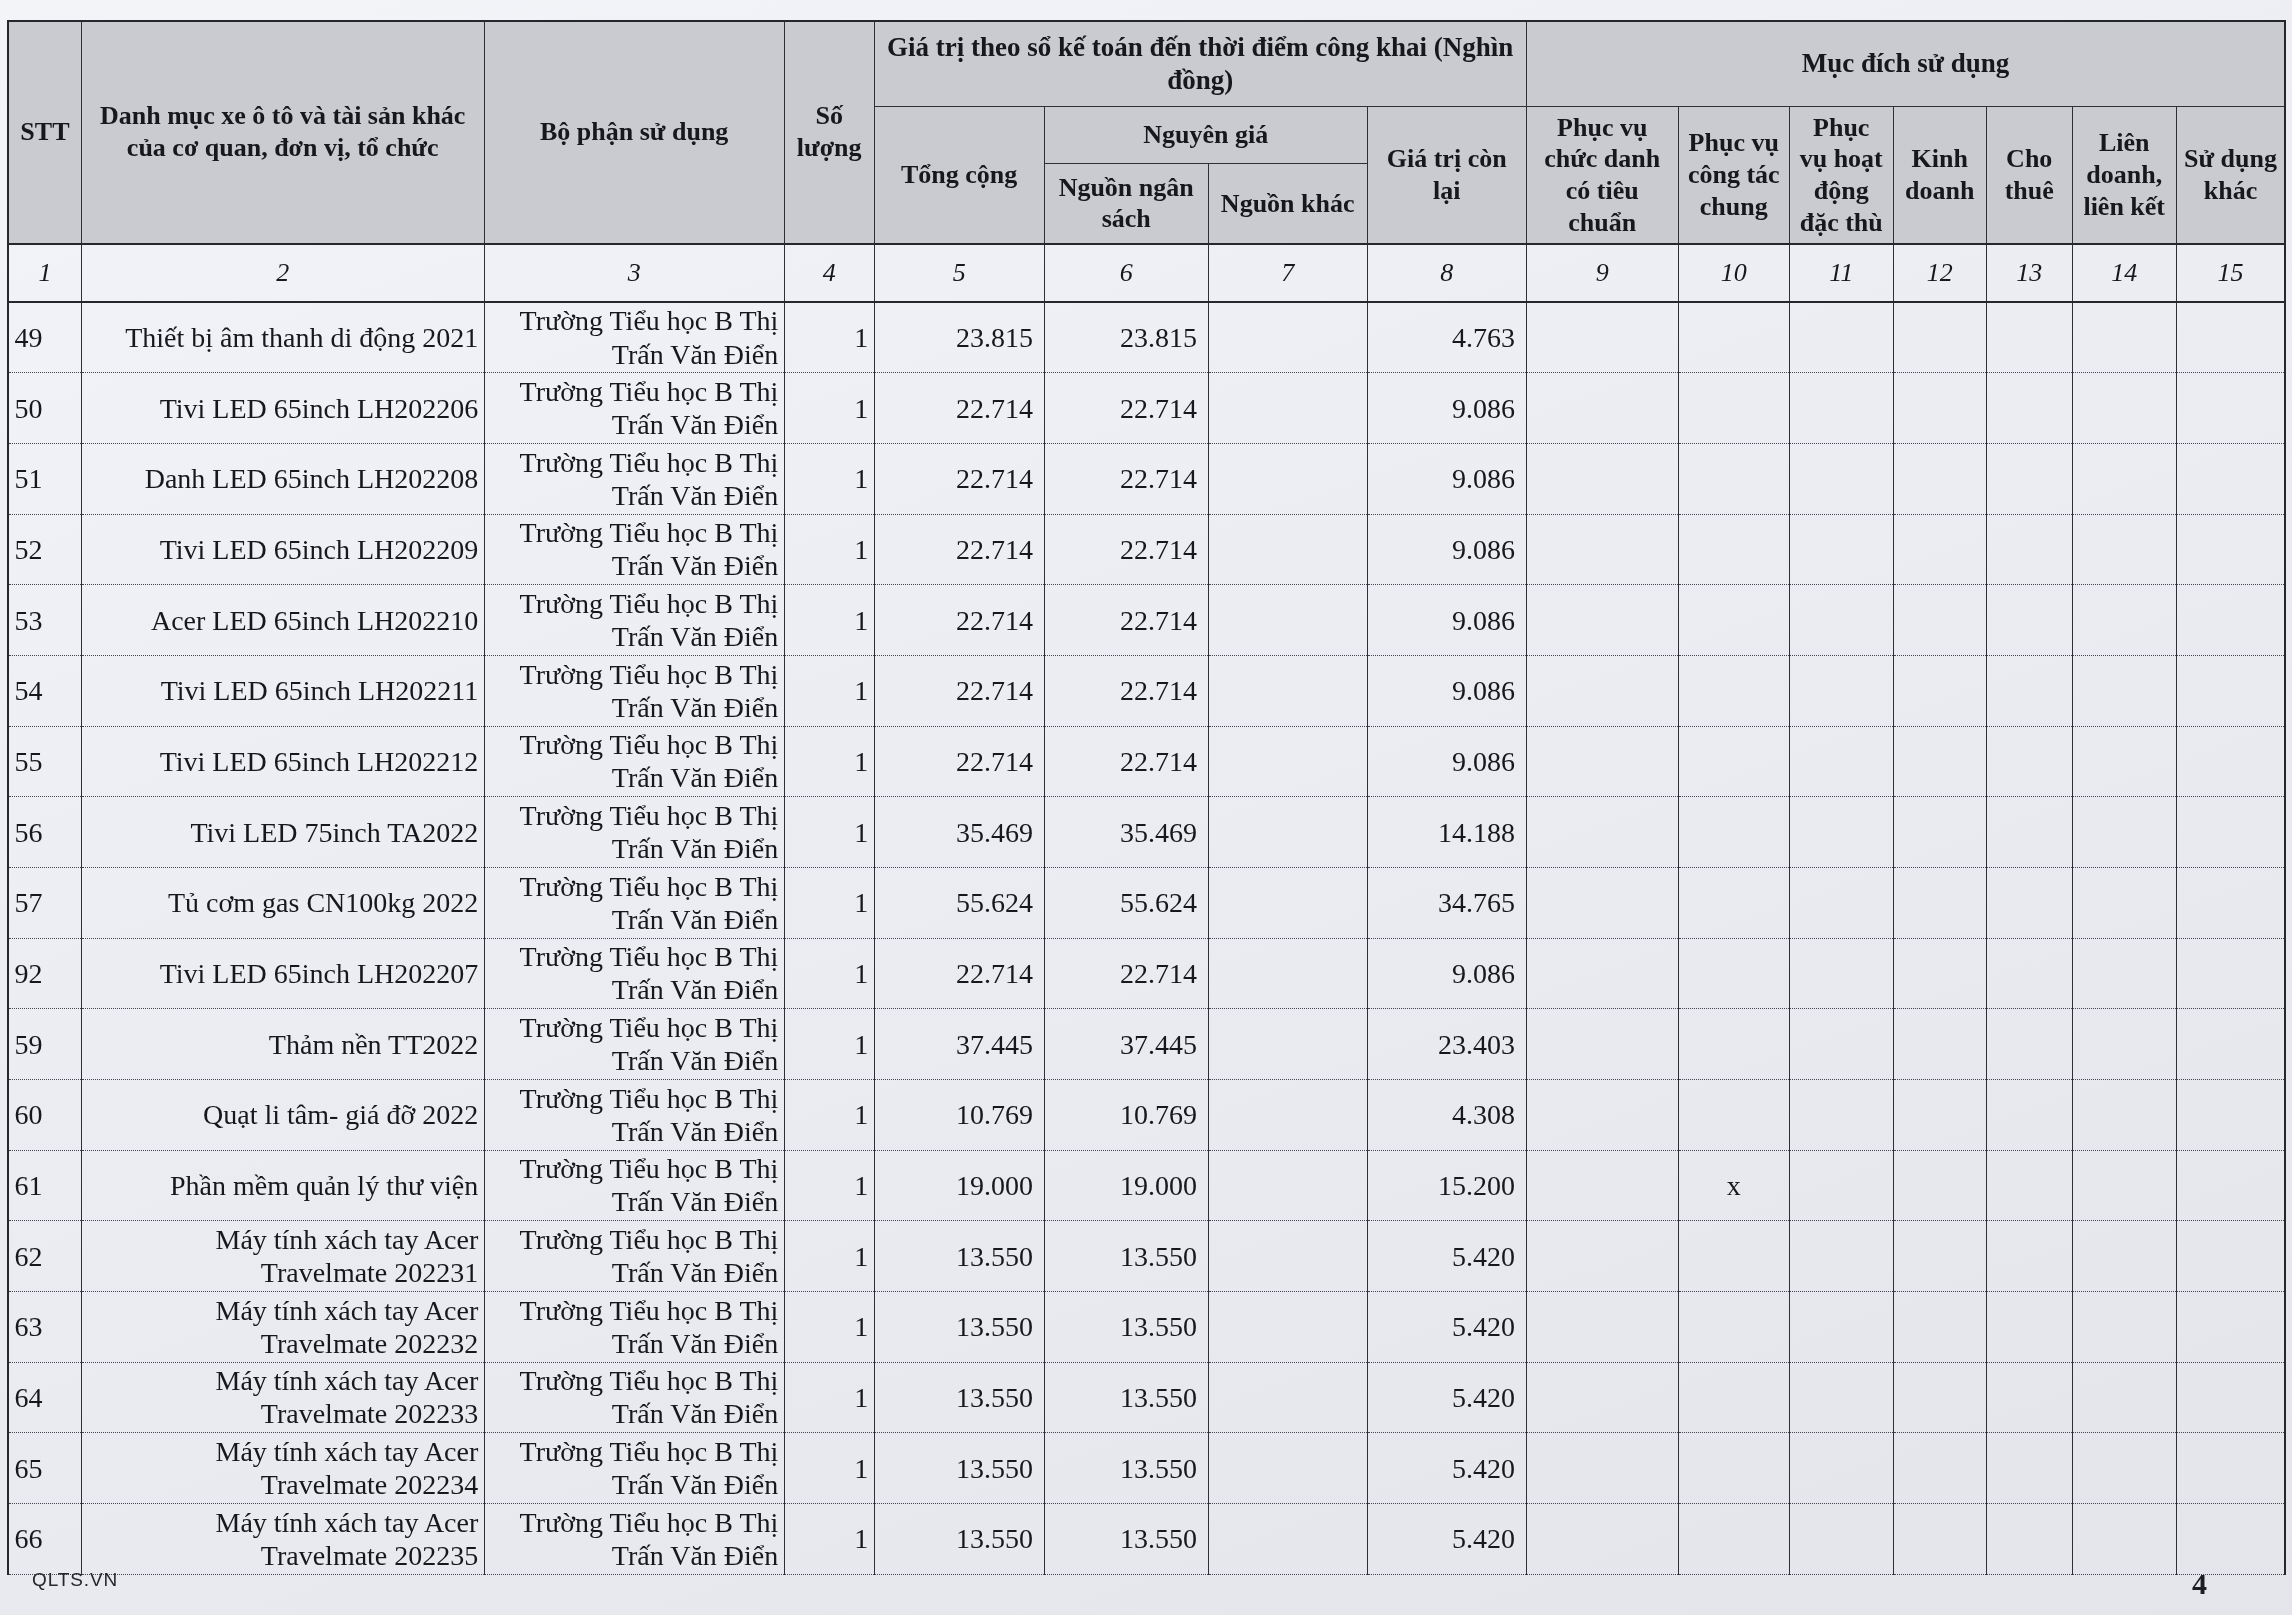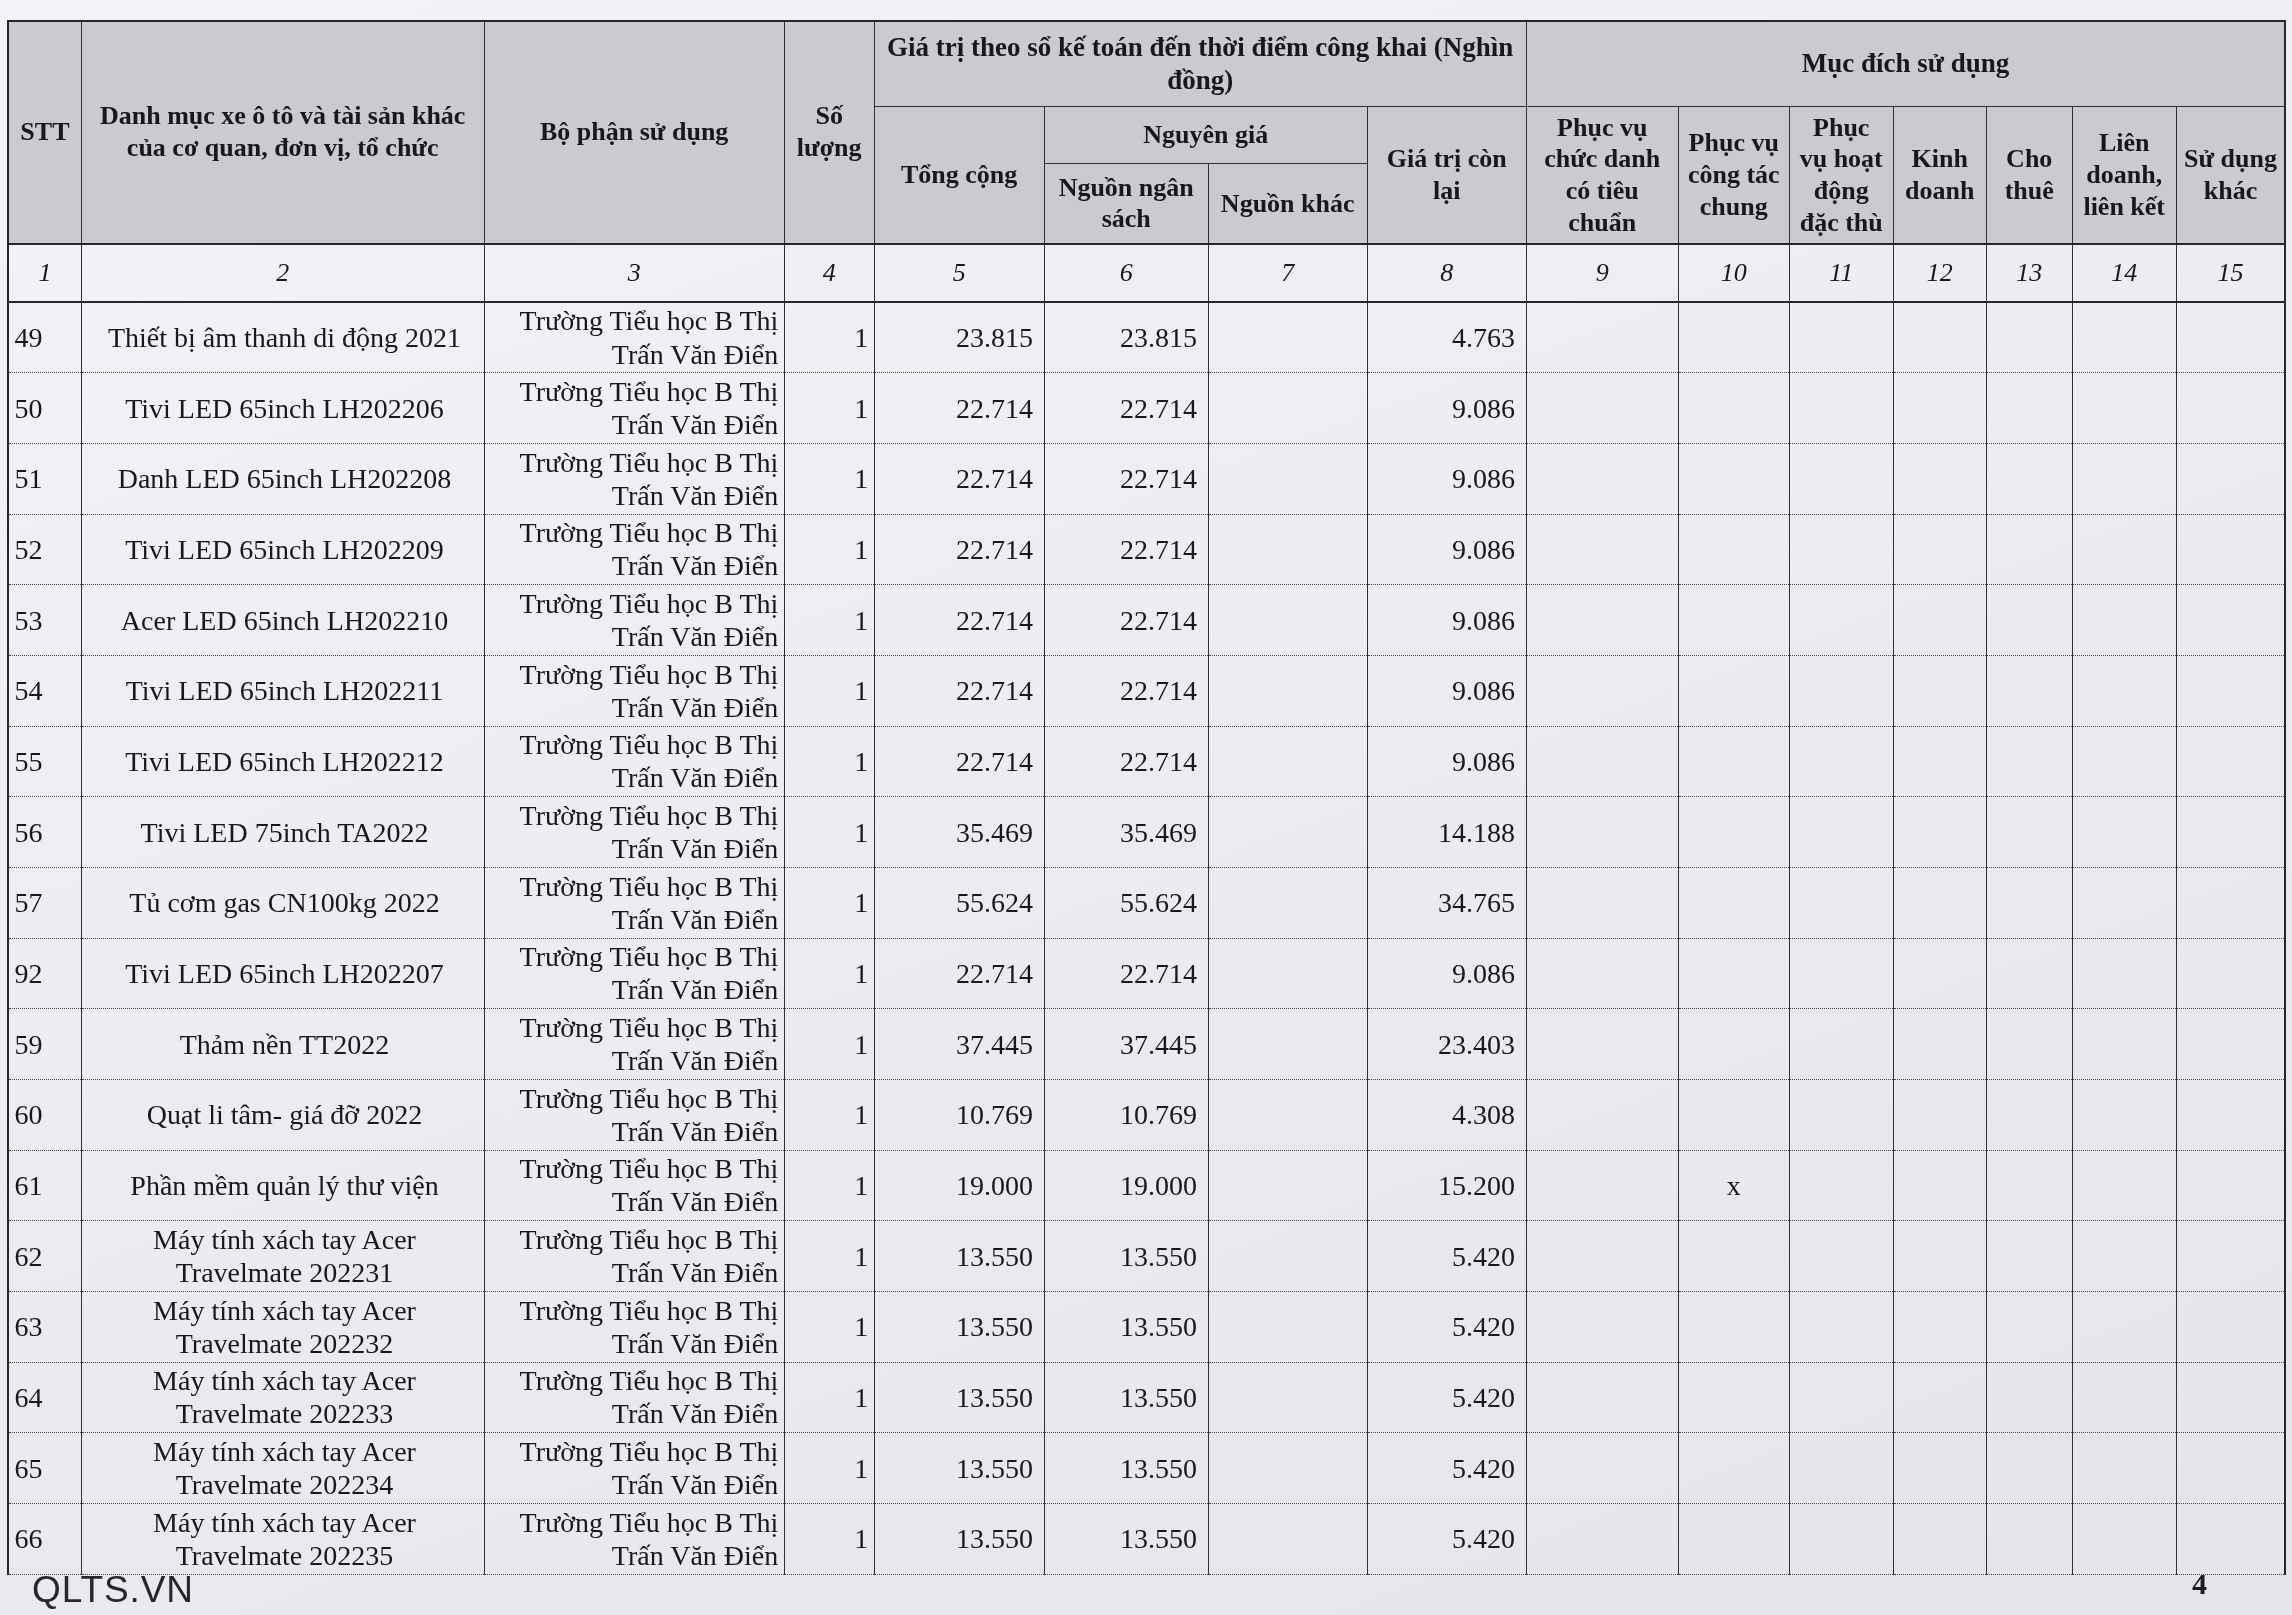--- a/index.html
+++ b/index.html
@@ -47,29 +47,29 @@
     height:54px;
   }
   tbody td {
     font-size:28px;
     line-height:1.18;
     border-bottom:1.8px dotted #45464d;
     padding:1.8px 5.4px;
     height:66px;
   }
   tbody td.c-stt  { text-align:left; }
-  tbody td.c-name { text-align:center; padding-left:9px; }
+  tbody td.c-name { text-align:right; padding-left:9px; }
   tbody td.c-dept { text-align:right; padding-left:9px; }
   tbody td.c-qty  { text-align:right; padding-right:5.4px; }
   tbody td.c-num  { text-align:right; padding-right:10.7px; }
   tbody td.c-mark { text-align:center; }
   .footer-watermark {
     position:absolute; left:32px; top:1569px;
     font-family:"Liberation Sans", sans-serif;
-    font-size:37px; letter-spacing:0.9px; color:#26272c;
+    font-size:19px; letter-spacing:0.9px; color:#26272c;
   }
   .footer-page {
     position:absolute; left:2192px; top:1567px;
     font-size:30px; font-weight:bold; color:#1c1d22;
   }
 </style>
 </head>
 <body>
 
 <div class="page">

